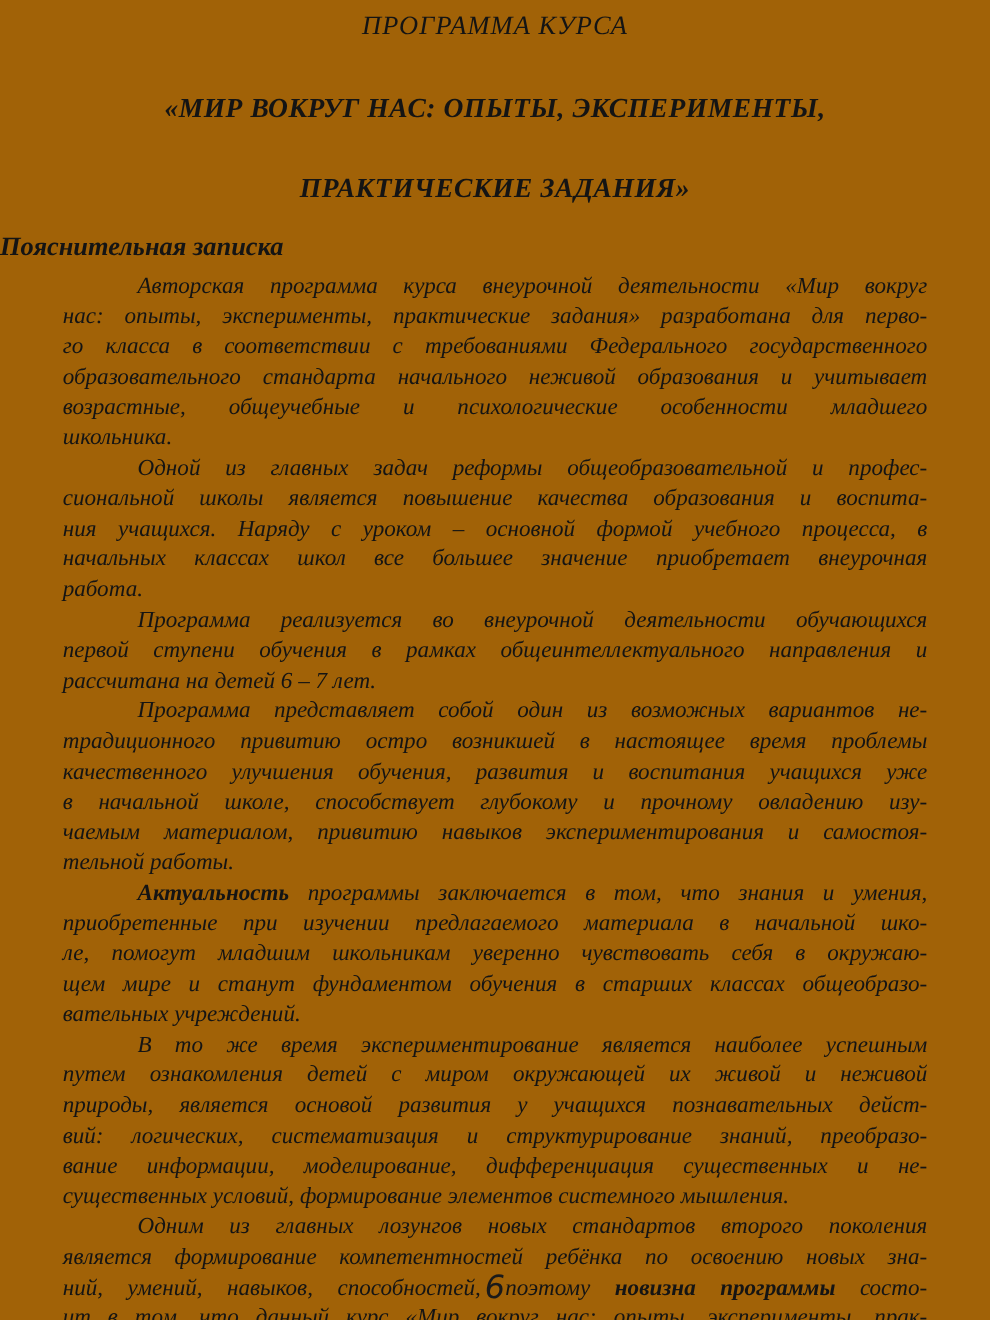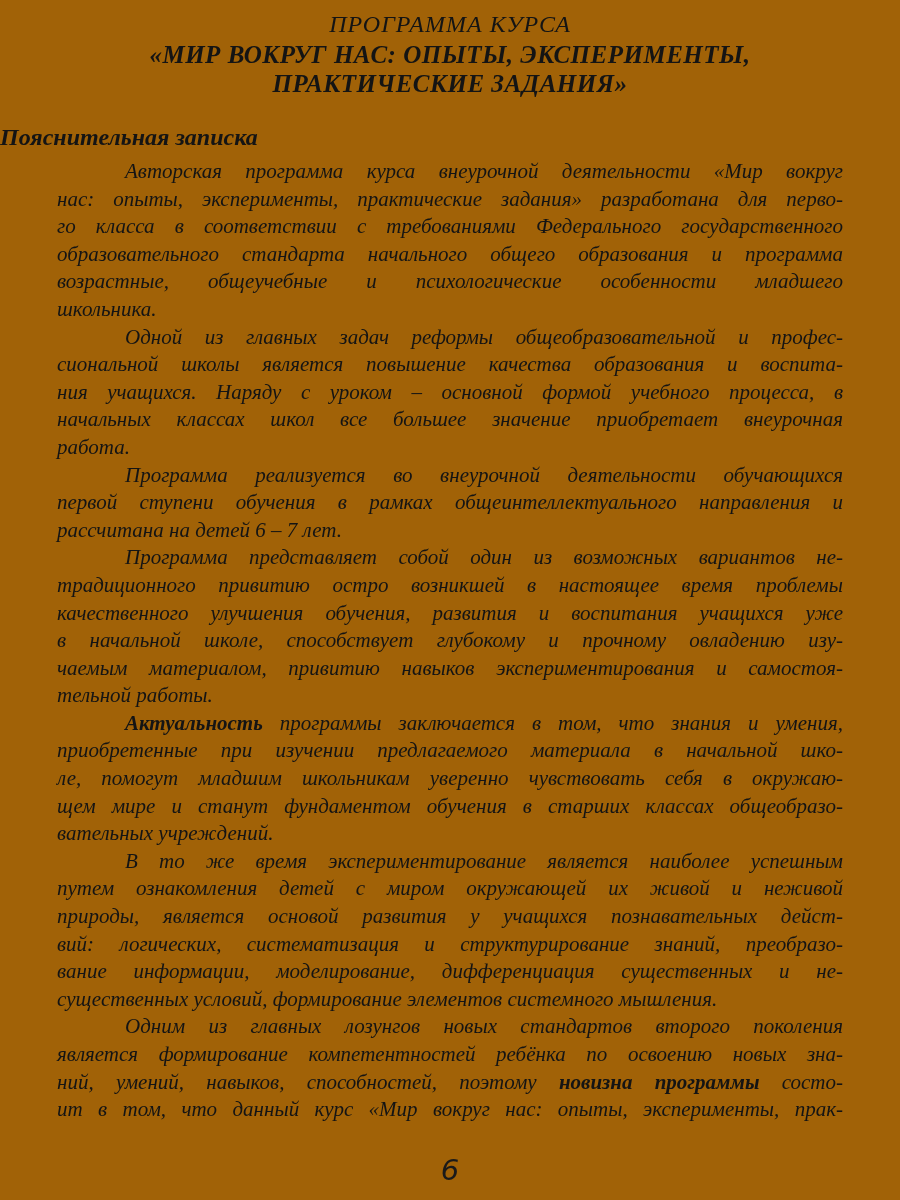--- a/index.html
+++ b/index.html
@@ -26,20 +26,21 @@
     font-size: 24px;
     line-height: 32px;
     letter-spacing: 1px;
     font-weight: normal;
   }
   .title-line-bold {
     font-size: 25px;
     line-height: 29px;
     font-weight: bold;
     letter-spacing: 0.5px;
+    margin-top: 44px;
   }
   .section-heading {
     margin-top: 26px;
     text-align: left;
     font-size: 24px;
     line-height: 27px;
     font-weight: bold;
   }
   .doc-body {
     margin: 7px 57px 0 57px;
@@ -82,21 +83,21 @@
     <div class="title-line-bold">ПРАКТИЧЕСКИЕ ЗАДАНИЯ»</div>
   </div>
 
   <div class="section-heading">Пояснительная записка</div>
 
   <div class="doc-body">
       <div class="para">
         <div class="line first"><span>Авторская программа курса внеурочной деятельности «Мир вокруг</span></div>
         <div class="line"><span>нас: опыты, эксперименты, практические задания» разработана для перво-</span></div>
         <div class="line"><span>го класса в соответствии с требованиями Федерального государственного</span></div>
-        <div class="line"><span>образовательного стандарта начального общего образования и программа</span></div>
+        <div class="line"><span>образовательного стандарта начального неживой образования и учитывает</span></div>
         <div class="line"><span>возрастные, общеучебные и психологические особенности младшего</span></div>
         <div class="line last"><span>школьника.</span></div>
       </div>
       <div class="para">
         <div class="line first"><span>Одной из главных задач реформы общеобразовательной и профес-</span></div>
         <div class="line"><span>сиональной школы является повышение качества образования и воспита-</span></div>
         <div class="line"><span>ния учащихся. Наряду с уроком – основной формой учебного процесса, в</span></div>
         <div class="line"><span>начальных классах школ все большее значение приобретает внеурочная</span></div>
         <div class="line last"><span>работа.</span></div>
       </div>

